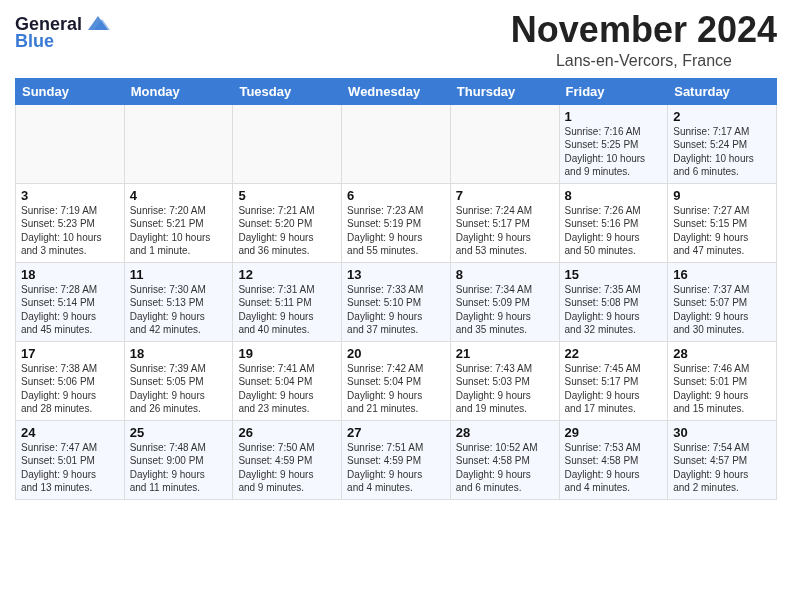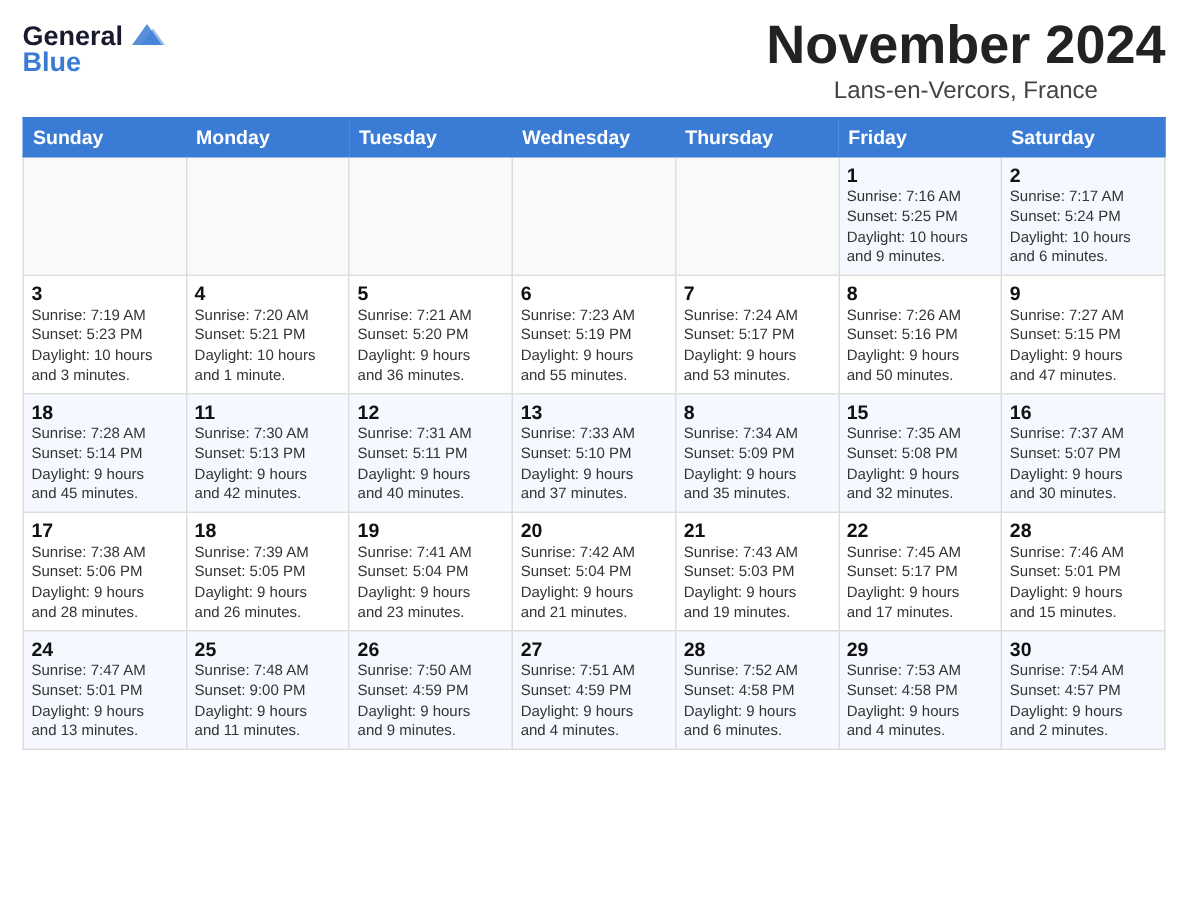--- a/index.html
+++ b/index.html
@@ -336,21 +336,21 @@
           </td>
           <td>
             <span class="day-num">27</span>
             <div class="cell-text">Sunrise: 7:51 AM</div>
             <div class="cell-text">Sunset: 4:59 PM</div>
             <div class="cell-text">Daylight: 9 hours</div>
             <div class="cell-text">and 4 minutes.</div>
           </td>
           <td>
             <span class="day-num">28</span>
-            <div class="cell-text">Sunrise: 7:52 AM</div>
+            <div class="cell-text">Sunrise: 10:52 AM</div>
             <div class="cell-text">Sunset: 4:58 PM</div>
             <div class="cell-text">Daylight: 9 hours</div>
             <div class="cell-text">and 6 minutes.</div>
           </td>
           <td>
             <span class="day-num">29</span>
             <div class="cell-text">Sunrise: 7:53 AM</div>
             <div class="cell-text">Sunset: 4:58 PM</div>
             <div class="cell-text">Daylight: 9 hours</div>
             <div class="cell-text">and 4 minutes.</div>

